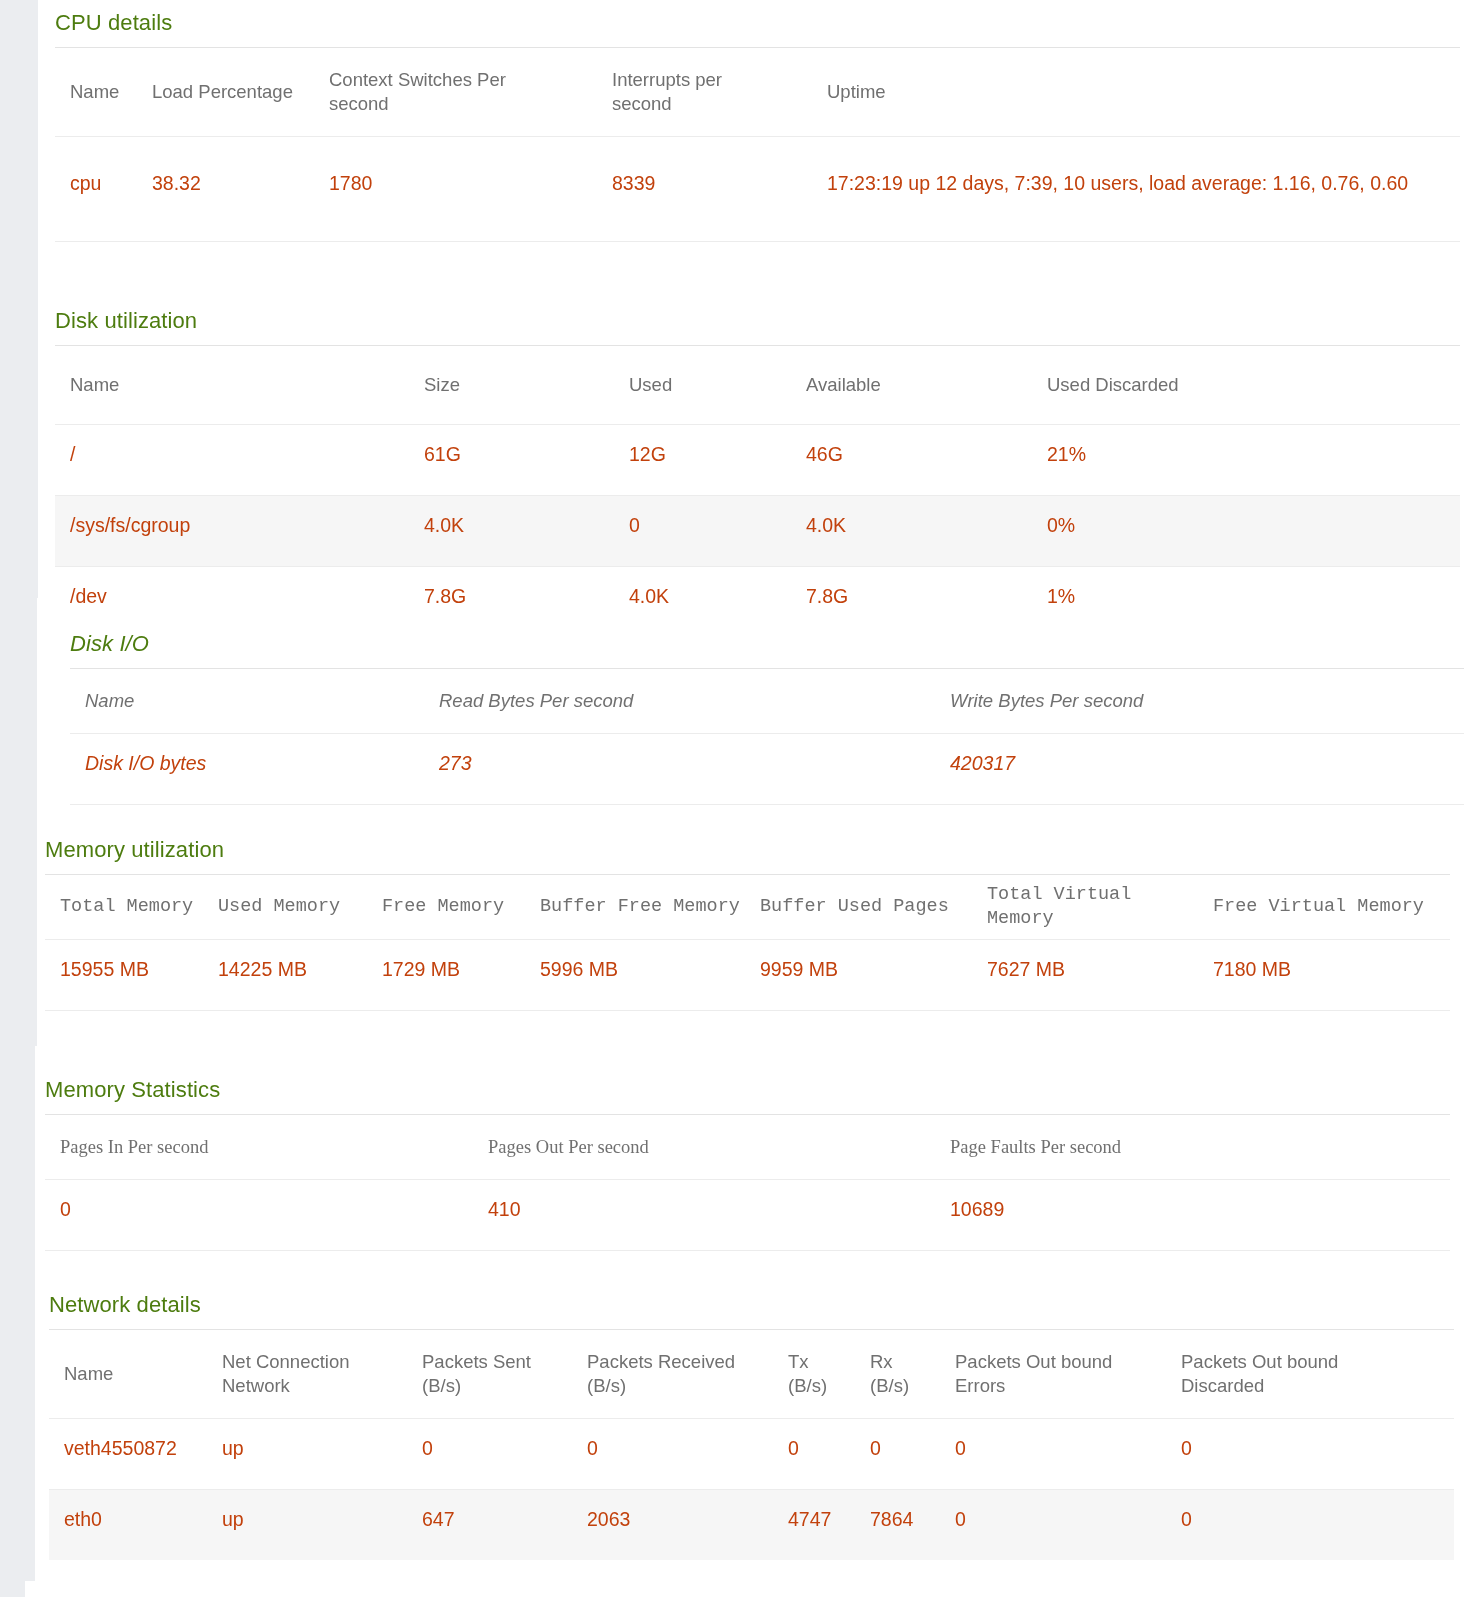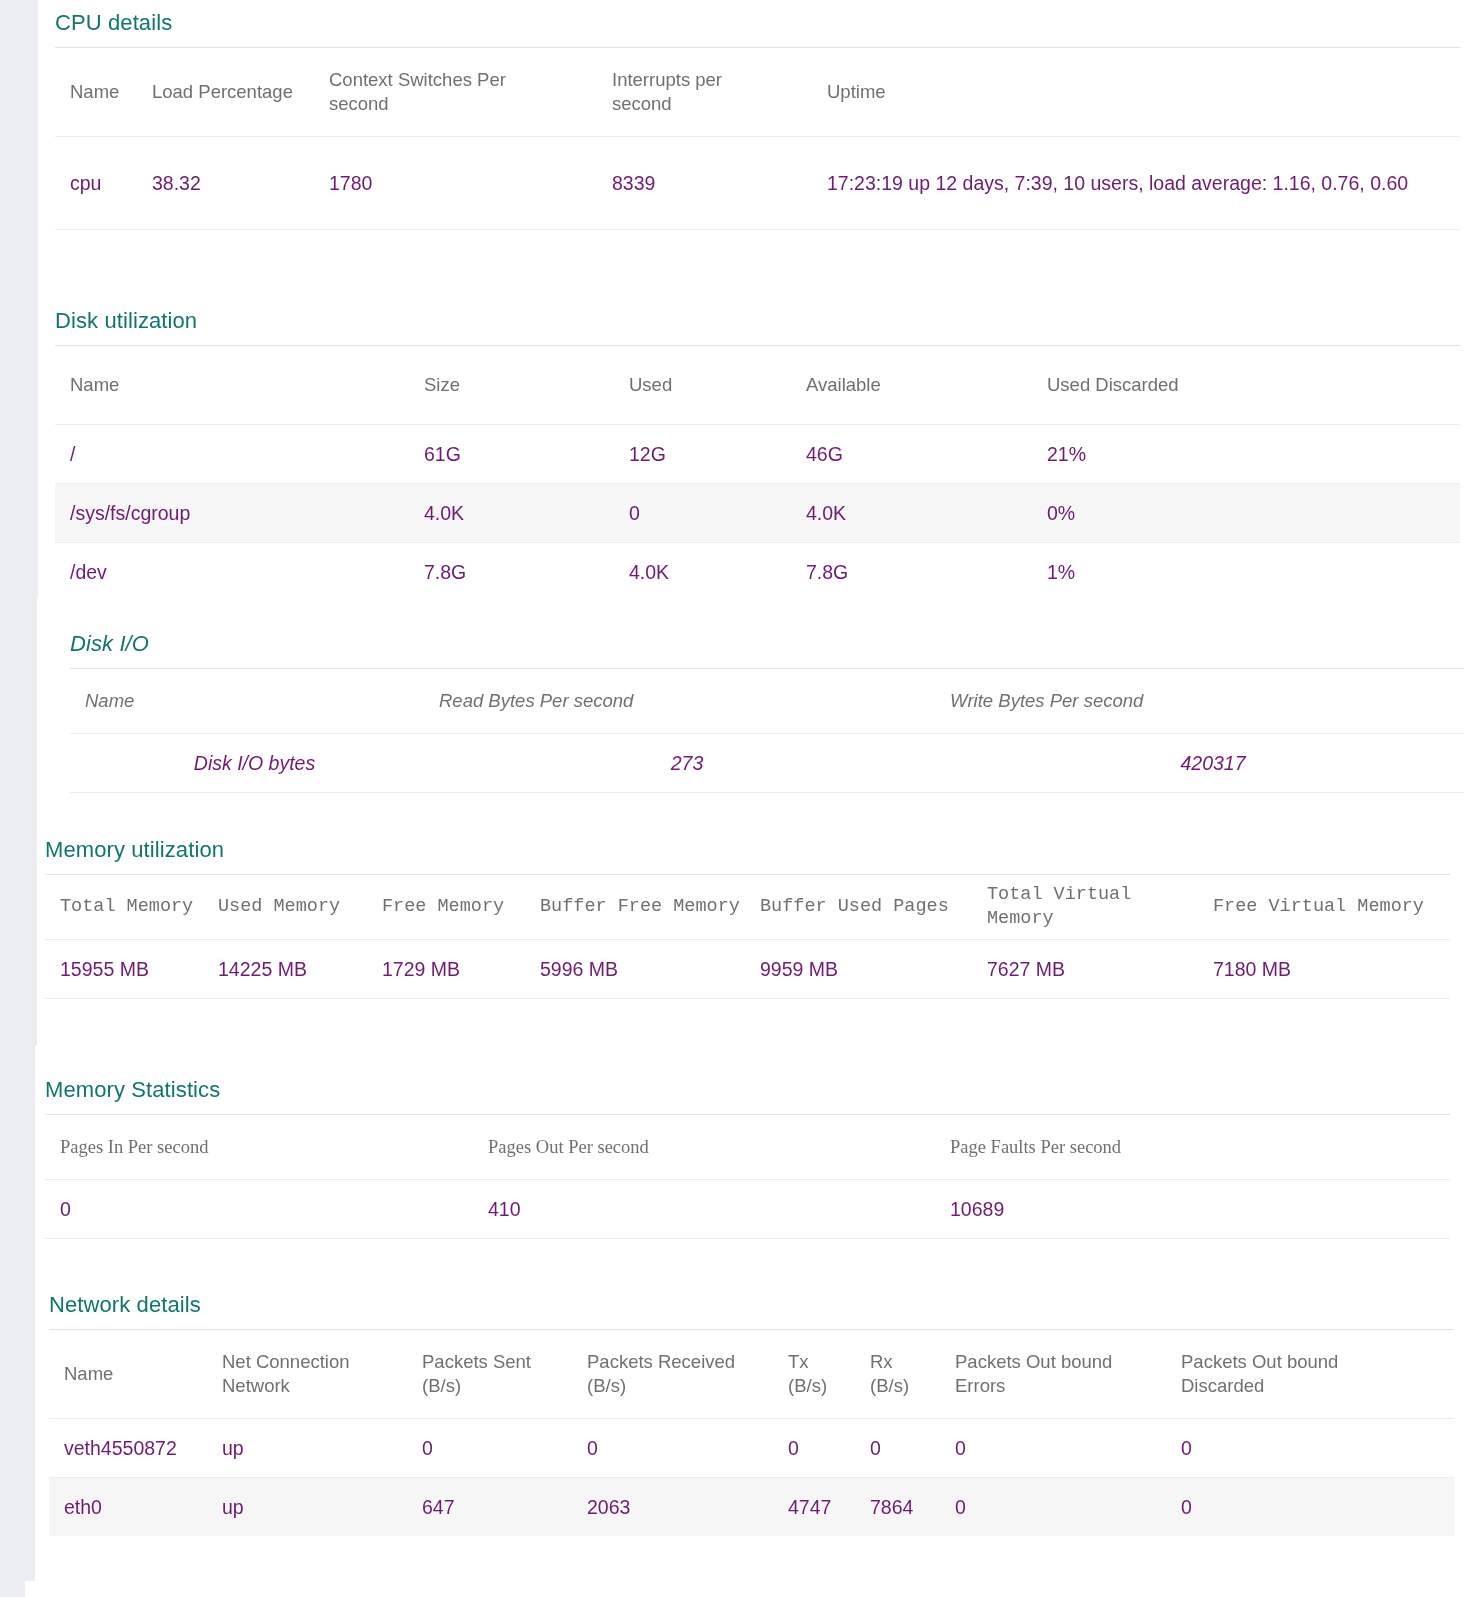--- a/index.html
+++ b/index.html
@@ -26,21 +26,21 @@
     .gutter-step {
       position: absolute;
       background: #ffffff;
     }
     .section {
       position: absolute;
       background: #ffffff;
     }
     .section-title {
       font-size: 22px;
-      color: #0f766e;
+      color: #4d7c0f;
       font-weight: normal;
       margin: 0;
       height: 47px;
       line-height: 46px;
       border-bottom: 1px solid #e3e3e3;
       letter-spacing: 0.1px;
     }
     table {
       border-collapse: collapse;
       width: 100%;
@@ -51,44 +51,44 @@
       font-weight: normal;
       color: #707070;
       font-size: 18.5px;
       line-height: 24px;
       padding: 0 0 0 15px;
       vertical-align: middle;
       border-bottom: 1px solid #ececec;
     }
     td {
       text-align: left;
-      color: #701a75;
+      color: #c2410c;
       font-size: 19.5px;
       line-height: 34px;
-      padding: 0 0 0 15px;
+      padding: 0 0 12px 15px;
       vertical-align: middle;
       border-bottom: 1px solid #ececec;
     }
     tr.striped td { background: #f6f6f6; }
 
     
     #cpu { left: 55px; top: 0; width: 1405px; }
     #cpu .section-title { padding-top: 0; }
     #cpu thead th { height: 88px; }
     #cpu tbody td { height: 92px; }
 
     
     #disk { left: 55px; top: 298px; width: 1405px; }
     #disk thead th { height: 78px; }
     #disk tbody td { height: 58px; }
 
     
     #diskio { left: 70px; top: 621px; width: 1406px; font-style: italic; }
     #diskio thead th { height: 64px; }
-    #diskio tbody td { height: 58px; text-align: center; }
+    #diskio tbody td { height: 58px; }
 
     
     #mem { left: 45px; top: 827px; width: 1405px; }
     #mem thead th { height: 64px; font-family: Liberation Mono, monospace; }
     #mem tbody td { height: 58px; }
 
     
     #memstat { left: 45px; top: 1067px; width: 1405px; }
     #memstat thead th { height: 64px; font-family: Liberation Serif, serif; }
     #memstat tbody td { height: 58px; }

